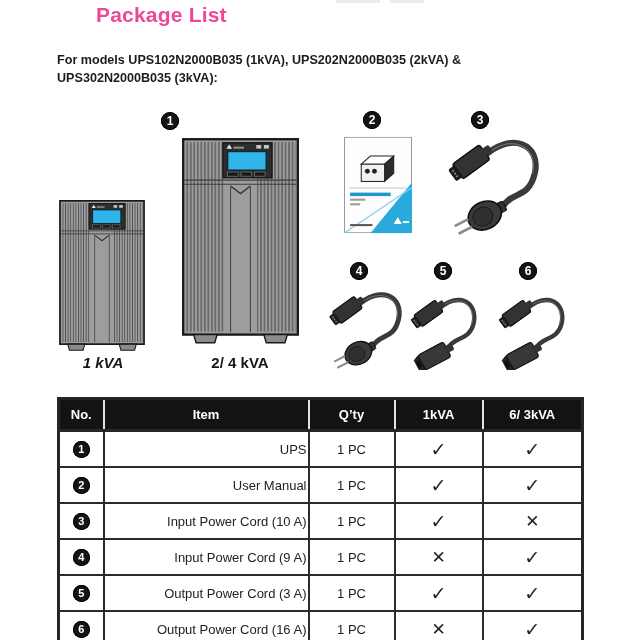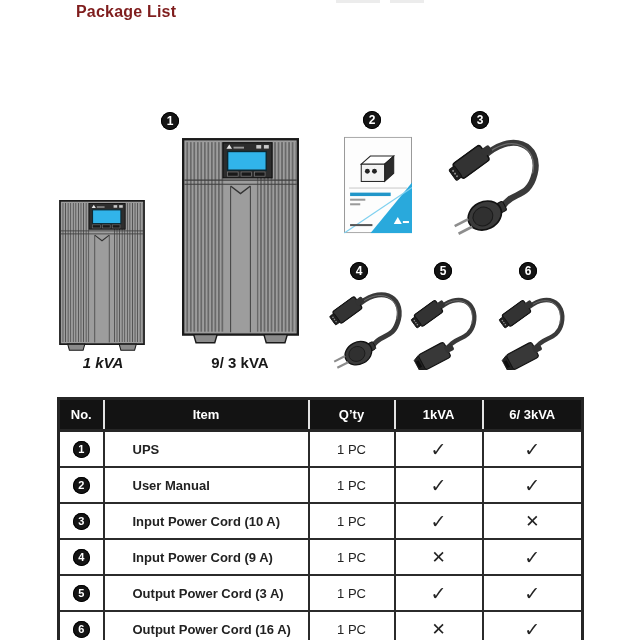--- a/index.html
+++ b/index.html
@@ -1,42 +1,42 @@
 <!DOCTYPE html>
 <html><head>
 <meta charset="utf-8">
 <style>
   html,body{margin:0;padding:0;background:#fff;}
   #page{position:relative;width:632px;height:640px;background:#ffffff;overflow:hidden;
         font-family:"Liberation Sans","DejaVu Sans",sans-serif;color:#1c1c1c;}
   .abs{position:absolute;}
 
   
-  .title{left:76px;top:3px;font-size:16px;font-weight:700;color:#7f1d1d;letter-spacing:.2px;}
+  .title{left:96px;top:3px;font-size:21px;font-weight:700;color:#ec4899;letter-spacing:.2px;}
   .intro{left:57px;top:52px;width:500px;font-size:12.6px;font-weight:700;line-height:17.5px;color:#1b1b1b;}
   .ups-label{font-size:15px;font-weight:700;text-align:center;color:#181818;}
   #lbl-small{left:58px;top:354px;width:90px;font-style:italic;}
   #lbl-large{left:180px;top:354px;width:120px;}
 
   
   .badge{width:18px;height:18px;border-radius:50%;background:#141414;color:#fff;
          font-size:12px;font-weight:700;display:flex;align-items:center;justify-content:center;
          box-shadow:inset 0 0 0 1px #000;}
   .badge.sm{width:17px;height:17px;font-size:11px;}
 
   
   #pkg-table{left:57px;top:397px;}
   table{border-collapse:collapse;table-layout:fixed;width:524px;}
   table{border:3px solid #262626;}
   th{background:#131313;color:#ffffff;font-size:13px;font-weight:700;height:27px;
      border-bottom:3px solid #262626;}
   th + th{border-left:2px solid #e3e3e3;text-align:center;}
   td{border:2px solid #2b2b2b;height:32px;font-size:13px;color:#222;background:#fff;
      text-align:center;vertical-align:middle;}
-  td.item{text-align:left;padding-left:28px;font-weight:bold;}
+  td.item{text-align:right;padding-left:28px;}
   td .badge{margin:0 auto;}
   .mark{font-family:"DejaVu Sans",sans-serif;color:#242424;}
   .mark.check{font-size:19px;}
   .mark.cross{font-size:17px;}
 
   
   #ups-small{left:59px;top:200px;width:86px;height:151px;}
   #ups-large{left:182px;top:138px;width:117px;height:206px;}
   #manual{left:344px;top:136px;width:68px;height:98px;}
   #cord3{left:441px;top:128px;width:114px;height:110px;}
@@ -59,20 +59,24 @@
 </head>
 <body>
 
 <div id="page">
 
   <div class="abs artifact" id="artifact-a"></div>
   <div class="abs artifact" id="artifact-b"></div>
   <div class="abs" id="next-table-edge"></div>
 
   <div class="abs title">Package List</div>
+  <div class="abs intro">
+    <span>For models UPS102N2000B035 (1kVA), UPS202N2000B035 (2kVA) &amp;</span><br>
+    <span>UPS302N2000B035 (3kVA):</span>
+  </div>
 
   <svg width="0" height="0" style="position:absolute" aria-hidden="true">
     <defs>
       <pattern id="vent" width="3" height="4" patternUnits="userSpaceOnUse">
         <rect width="3" height="4" fill="#9d9d9d"></rect>
           <rect x="1" width="1" height="4" fill="#505050"></rect>
       </pattern>
 
       <symbol id="ups-tower" viewBox="0 0 100 176">
         <rect x="1" y="1" width="98" height="167" fill="#9d9d9d" stroke="#1a1a1a" stroke-width="2"></rect>
@@ -155,21 +159,21 @@
   </svg>
 
   <div class="abs badge" id="badge1">1</div>
   <svg class="abs" id="ups-small" viewBox="0 0 100 176">
       <use href="#ups-tower"></use>
     </svg>
   <svg class="abs" id="ups-large" viewBox="0 0 100 176">
       <use href="#ups-tower"></use>
     </svg>
   <div class="abs ups-label" id="lbl-small">1 kVA</div>
-  <div class="abs ups-label" id="lbl-large">9/ 3 kVA</div>
+  <div class="abs ups-label" id="lbl-large">2/ 4 kVA</div>
 
   <div class="abs badge" id="badge2">2</div>
   <svg class="abs" id="manual" viewBox="0 0 67 95">
       <use href="#manual-cover"></use>
     </svg>
 
   <div class="abs badge" id="badge3">3</div>
   <svg class="abs" id="cord3" viewBox="0 0 110 108">
       <use href="#cord-schuko"></use>
     </svg>

